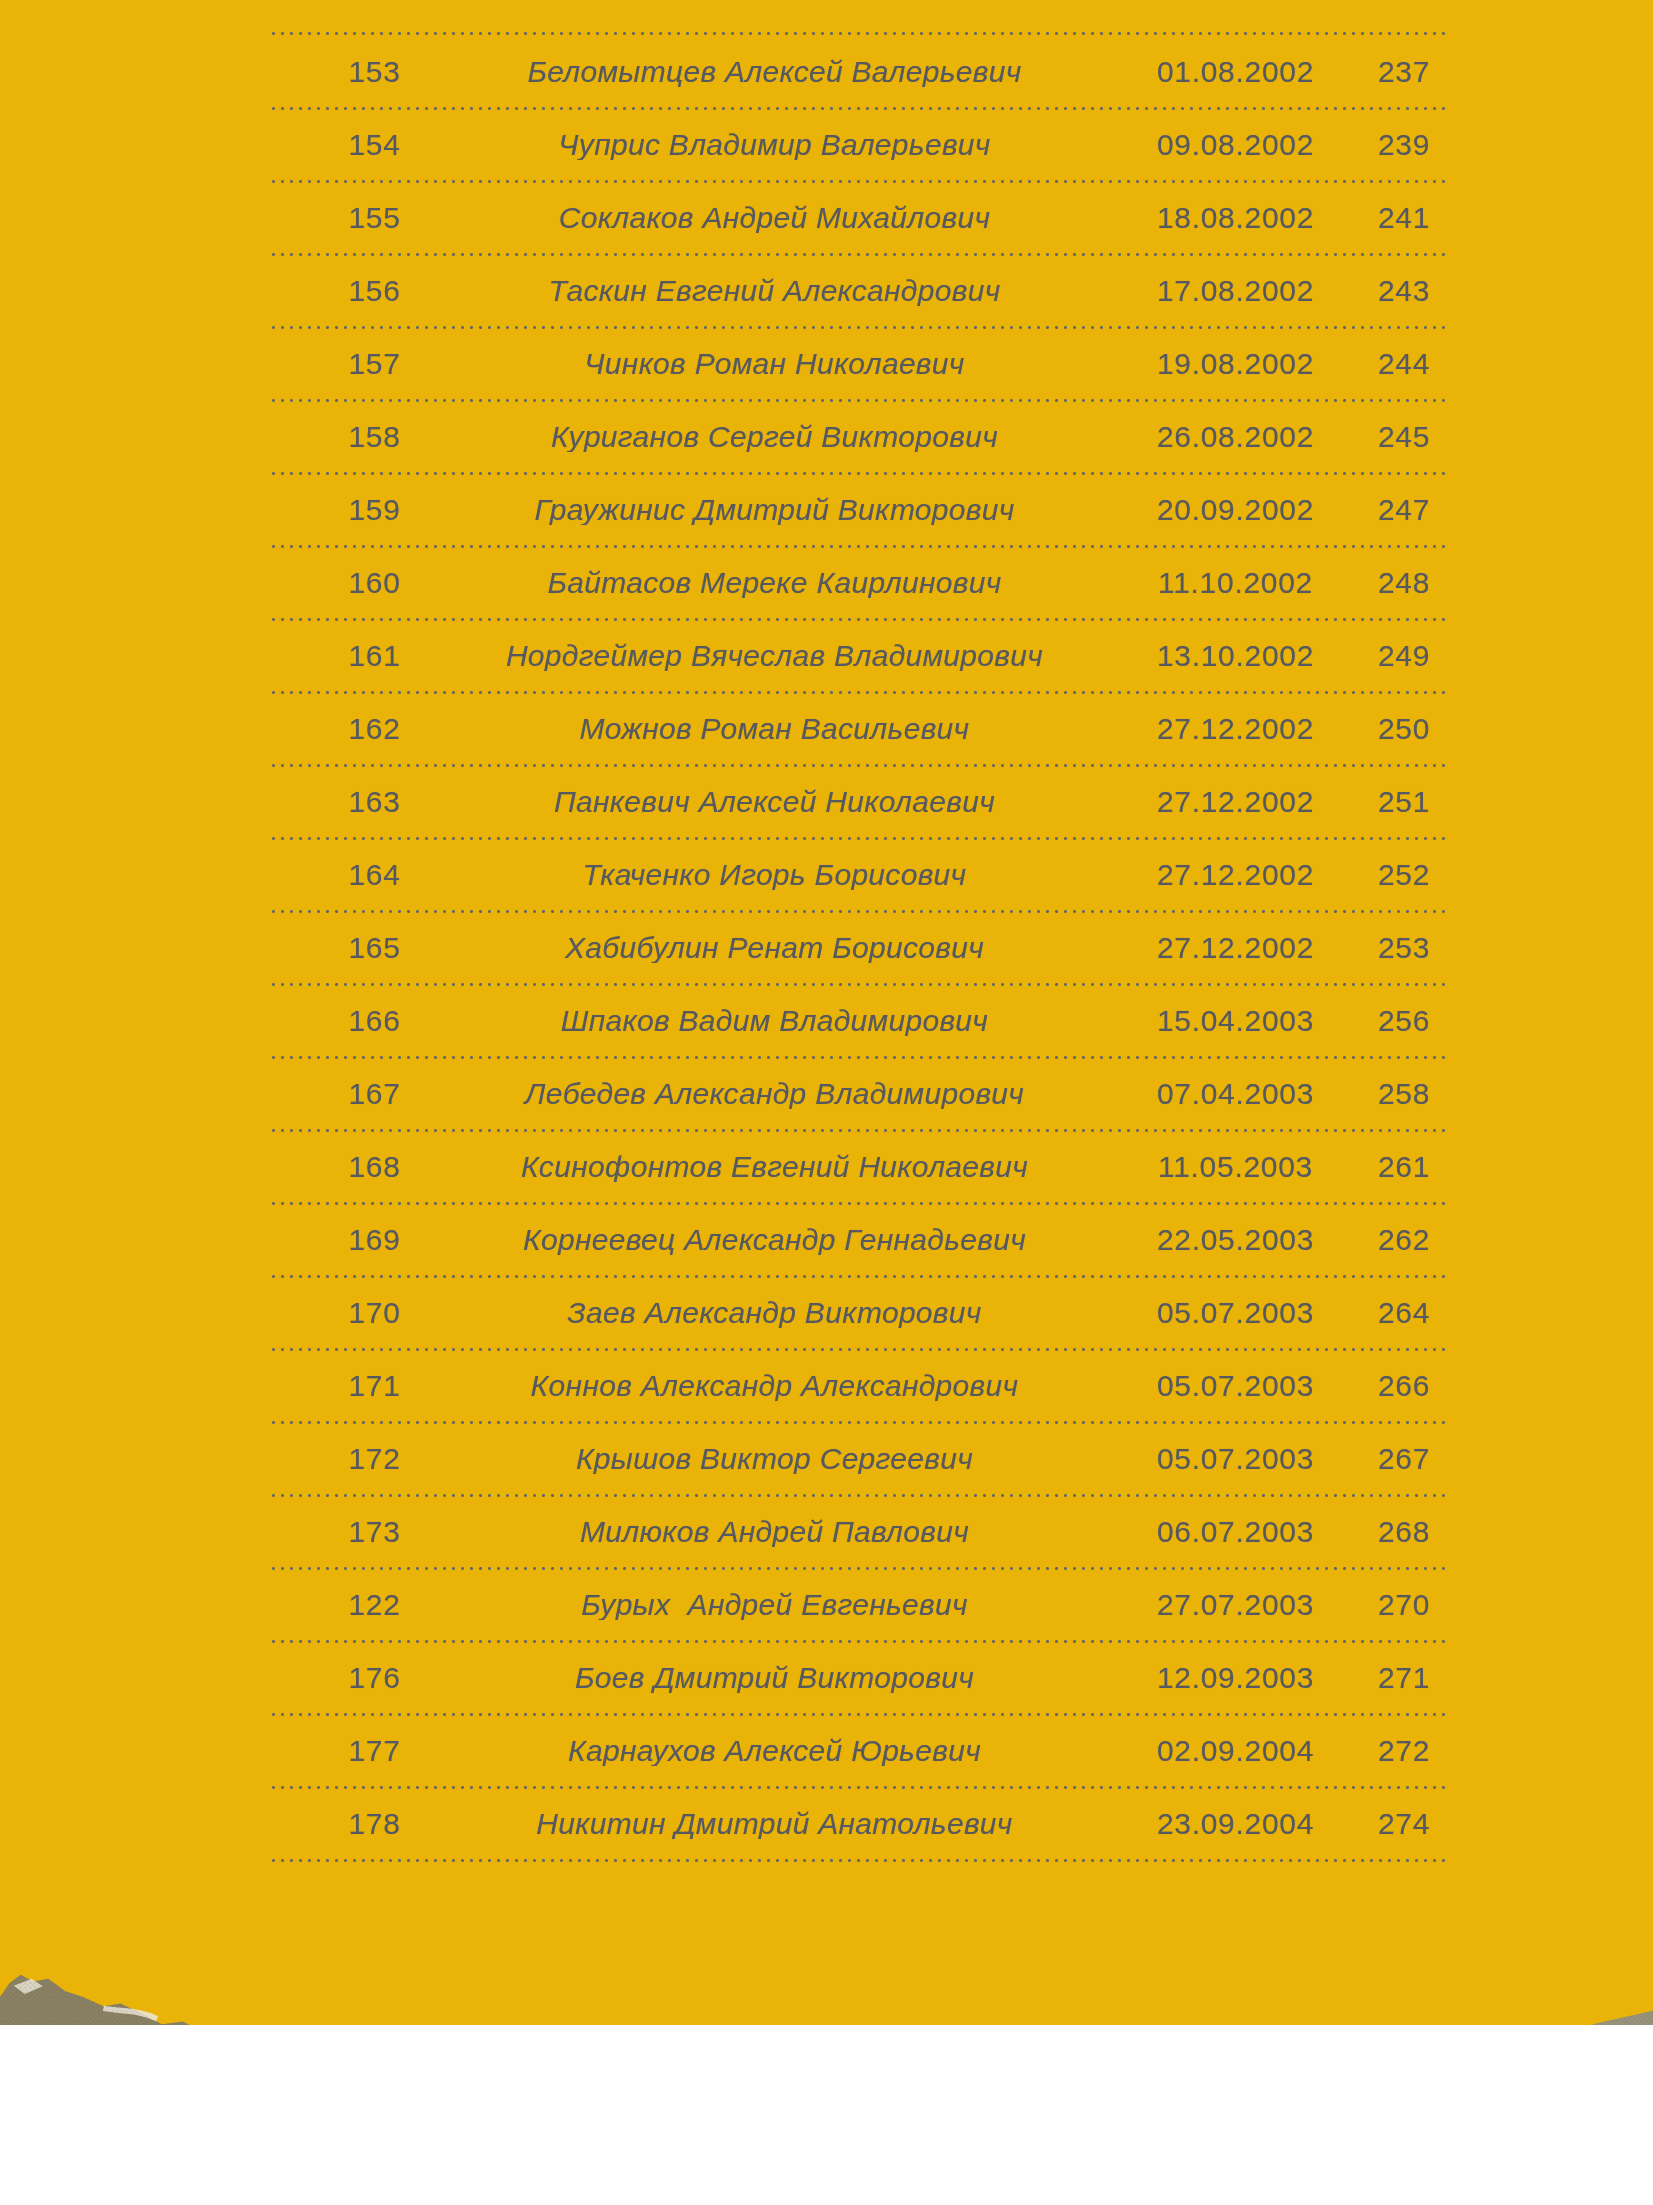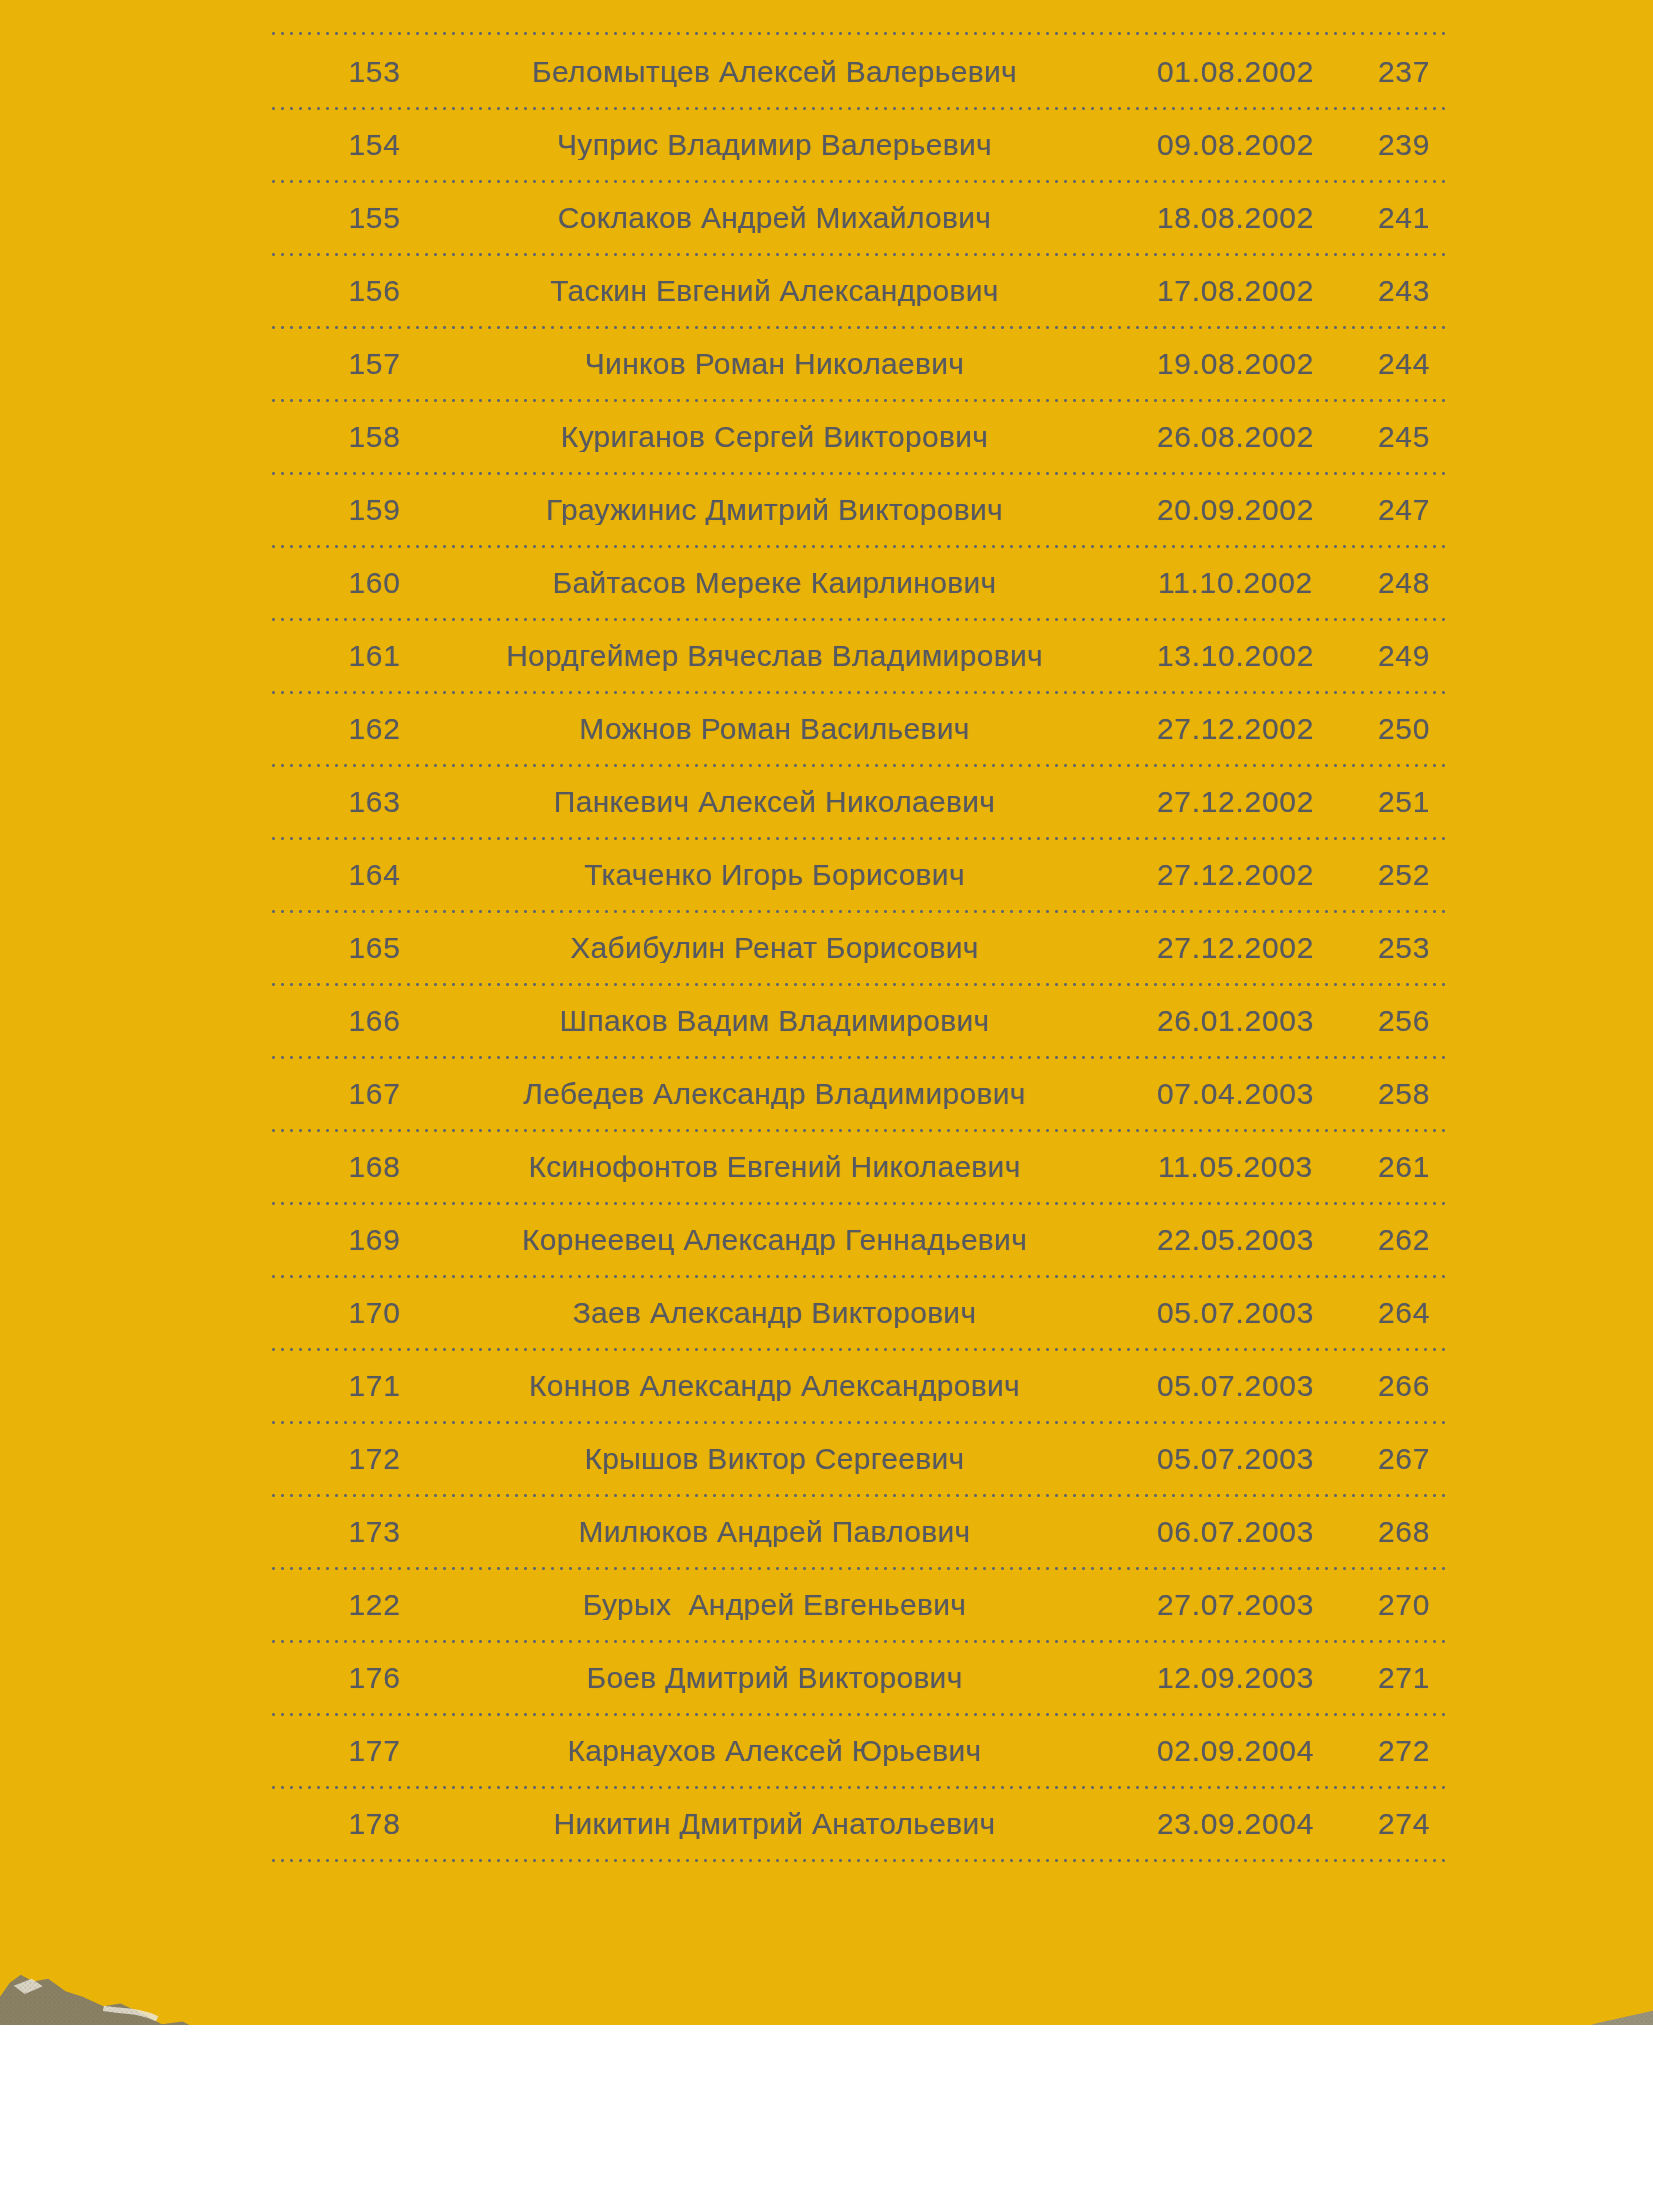--- a/index.html
+++ b/index.html
@@ -25,21 +25,21 @@
   .row{
     position:relative;height:73px;display:flex;align-items:center;
     color:#56595f;font-size:30px;line-height:1;
   }
   .row::after{
     content:"";position:absolute;left:0;right:0;bottom:-2.1px;height:3.4px;
     background-image:radial-gradient(circle, #63666b 1.3px, rgba(99,102,107,0) 1.8px);
     background-size:9px 3.4px;background-position:0 50%;background-repeat:repeat-x;
   }
   .cell-n{width:121px;padding-left:45px;box-sizing:content-box;letter-spacing:0.7px;}
-  .cell-name{width:679px;white-space:pre;overflow:hidden;letter-spacing:0.3px;}
+  .cell-name{width:679px;white-space:pre;overflow:hidden;letter-spacing:0.3px;font-style:italic;}
   .cell-date{width:243px;letter-spacing:0.7px;}
   .cell-reg{width:94px;letter-spacing:0.7px;}
   .row span{text-shadow:0 0 0.7px rgba(86,89,95,.45);}
   
   .mountain-photo{
     position:absolute;left:0;top:1943px;width:1654px;height:234px;display:block;
   }
   .page-number{
     position:absolute;left:37px;top:2113px;
     font-size:20px;font-weight:700;letter-spacing:2.1px;
@@ -129,21 +129,21 @@
     </div>
       <div class="row">
       <span class="cell-n">165</span>
       <span class="cell-name">Хабибулин Ренат Борисович</span>
       <span class="cell-date">27.12.2002</span>
       <span class="cell-reg">253</span>
     </div>
       <div class="row">
       <span class="cell-n">166</span>
       <span class="cell-name">Шпаков Вадим Владимирович</span>
-      <span class="cell-date">26.01.2003</span>
+      <span class="cell-date">15.04.2003</span>
       <span class="cell-reg">256</span>
     </div>
       <div class="row">
       <span class="cell-n">167</span>
       <span class="cell-name">Лебедев Александр Владимирович</span>
       <span class="cell-date">07.04.2003</span>
       <span class="cell-reg">258</span>
     </div>
       <div class="row">
       <span class="cell-n">168</span>

